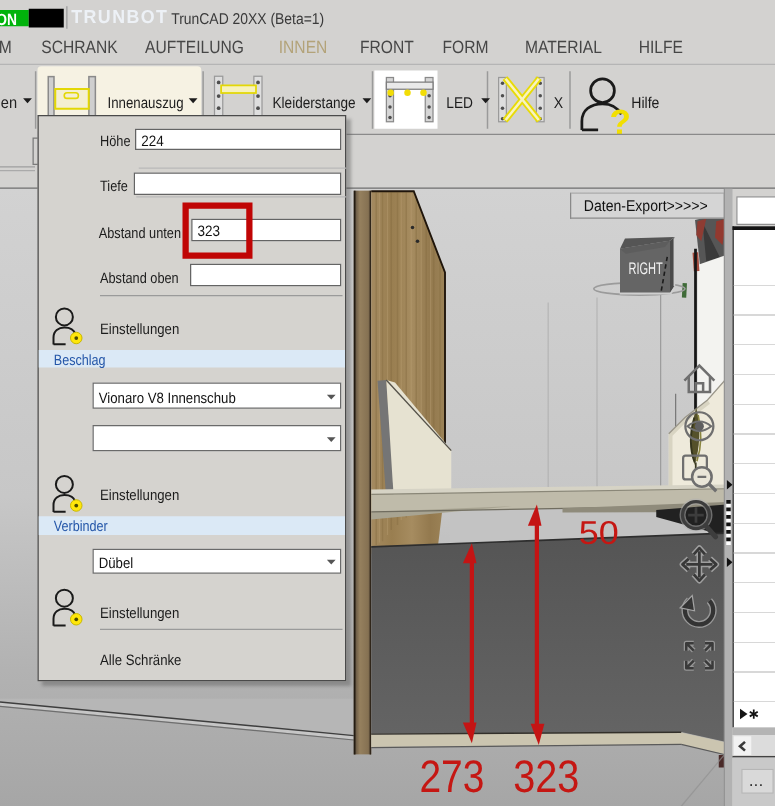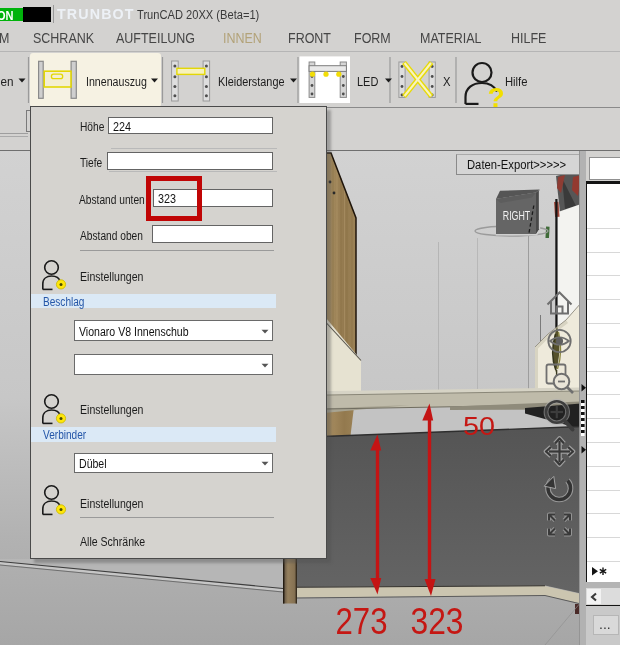--- a/index.html
+++ b/index.html
@@ -350,21 +350,21 @@
 <div class="ab" style="left:585.5px;top:588.3px;width:34.5px;height:16.2px;background:#dcdcdc;"></div>
 <div class="ab" style="left:586.5px;top:588.8px;width:14.5px;height:15.2px;background:#f2f2f2;"></div>
 <svg class="ab" style="left:588px;top:590px;" width="12" height="13" viewBox="0 0 12 13">
   <path d="M8,3.5 L4,7 L8,10.5" fill="none" stroke="#3a3a3a" stroke-width="2.1"></path>
 </svg>
 <div class="ab" style="left:585.5px;top:604.5px;width:34.5px;height:1.8px;background:#141414;"></div>
 <div class="ab" style="left:585.5px;top:606.3px;width:34.5px;height:38.7px;background:#c9c9c9;"></div>
 <div class="ab" style="left:592.5px;top:614.5px;width:26px;height:20px;background:#d9d9d9;border:1px solid #b6b6b6;box-sizing:border-box;"></div>
 <div class="tx" style="left:599px;top:616px;font-size:14px;color:#333;">...</div>
 
-<div class="ab" style="left:29.5px;top:106px;width:297px;height:452.5px;background:#d5d3cf;border:1.4px solid #4a4a4a;box-sizing:border-box;z-index:10;box-shadow:3.5px 3.5px 2.5px rgba(80,80,80,0.4);">
+<div class="ab" style="left:29.5px;top:92px;width:247px;height:452.5px;background:#d5d3cf;border:1.4px solid #4a4a4a;box-sizing:border-box;z-index:10;box-shadow:3.5px 3.5px 2.5px rgba(80,80,80,0.4);">
 
   <div class="ab" style="left:80px;top:41px;width:166px;height:1px;background:#b9b9b9;"></div>
   <div class="ab" style="left:78px;top:64.2px;width:168px;height:1px;background:#b9b9b9;"></div>
 
   <div class="tx" style="left:49.5px;top:13px;font-size:12px;color:#1c1c1c;transform:scaleX(.85);">Höhe</div>
   <div class="ab" style="left:77.5px;top:9.5px;width:165px;height:17.5px;background:#fff;border:1px solid #646464;box-sizing:border-box;"></div>
   <div class="tx" style="left:82px;top:12.5px;font-size:12px;color:#111;transform:scaleX(.9);">224</div>
 
   <div class="tx" style="left:49.5px;top:48.5px;font-size:12px;color:#1c1c1c;transform:scaleX(.85);">Tiefe</div>
   <div class="ab" style="left:76px;top:45px;width:166.5px;height:17.5px;background:#fff;border:1px solid #646464;box-sizing:border-box;"></div>

